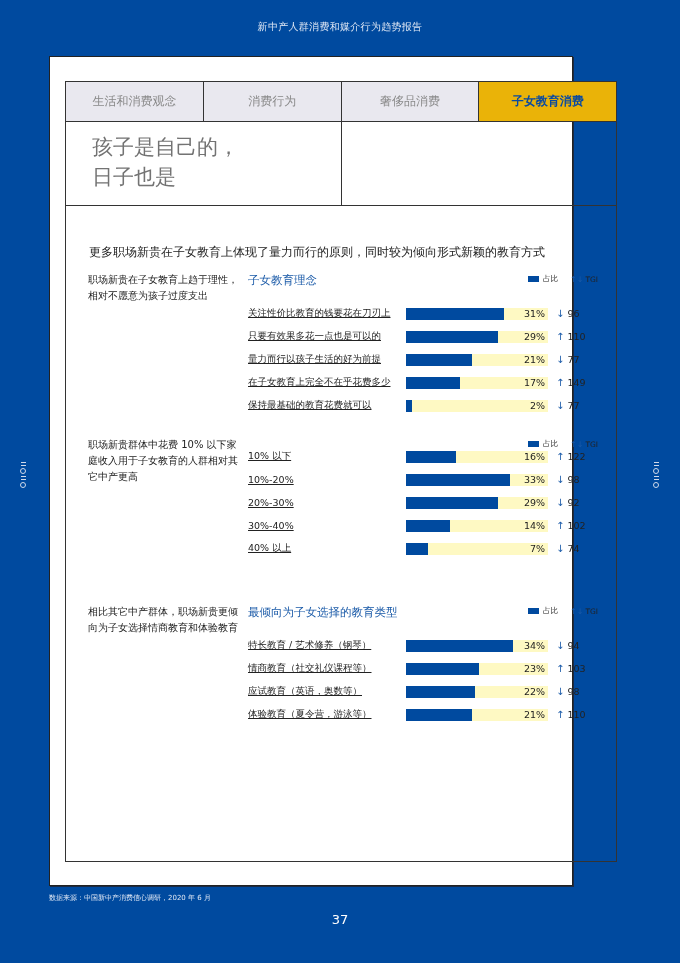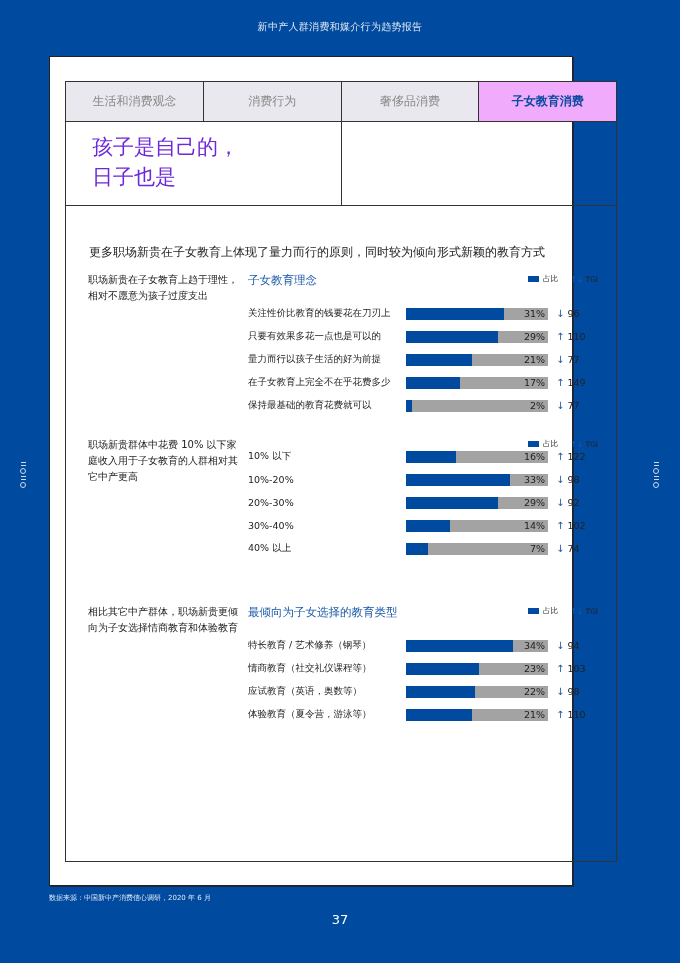--- a/index.html
+++ b/index.html
@@ -21,47 +21,47 @@
     .inner {
       position: absolute; left: 15px; top: 24px; width: 552px; height: 781px;
       border: 1px solid #333;
     }
     .tabs { display: flex; height: 40px; border-bottom: 1px solid #333; }
     .tab {
       flex: 1; display: flex; align-items: center; justify-content: center;
       background: #e9e8ef; color: #888; font-size: 12px; border-right: 1px solid #333;
     }
     .tab:last-child { border-right: none; }
-    .tab.active { background: #f0abfc; color: #0a4aa0; font-weight: bold; }
+    .tab.active { background: #eab308; color: #0a4aa0; font-weight: bold; }
     .hero { display: flex; height: 84px; border-bottom: 1px solid #333; }
     .hero-left {
       width: 276px; border-right: 1px solid #333; padding: 10px 0 0 26px;
-      font-size: 21px; line-height: 30px; color: #6d28d9;
+      font-size: 21px; line-height: 30px; color: #737373;
     }
     .hero-right { flex: 1; padding: 8px 0 0 36px; font-size: 10px; line-height: 15.5px; color: #222; }
     .headline {
       position: absolute; left: 23px; top: 162px; font-size: 12px; color: #222;
     }
     .section { position: absolute; left: 0; width: 552px; }
     .note {
       position: absolute; left: 22px; top: 0; width: 150px;
       font-size: 10px; line-height: 16px; color: #222;
     }
     .chart { position: absolute; left: 182px; top: 0; width: 350px; }
     .chart-title { font-size: 11.5px; color: #1a5aa8; height: 22px; line-height: 16px; }
     .legend {
       position: absolute; top: 2px; right: 0; display: flex; align-items: center;
       font-size: 7.5px; color: #222;
     }
     .legend-swatch { width: 11px; height: 6px; background: #004a9f; margin-right: 4px; }
     .legend-share { margin-right: 12px; }
     .legend-tgi-arrows { color: #1a5aa8; margin-right: 2px; font-size: 8px; }
     .row { position: relative; height: 23px; display: flex; align-items: center; }
-    .row-label { width: 158px; font-size: 9.5px; color: #222; white-space: nowrap; }
-    .track { position: relative; width: 142px; height: 12px; background: #a3a3a3; }
+    .row-label { width: 158px; font-size: 9.5px; color: #222; white-space: nowrap; text-decoration: underline; }
+    .track { position: relative; width: 142px; height: 12px; background: #fef9c3; }
     .bar { position: absolute; left: 0; top: 0; height: 12px; background: #004a9f; }
     .pct {
       position: absolute; right: 3px; top: 0; line-height: 12px; font-size: 9.5px; color: #222;
     }
     .tgi { margin-left: 8px; font-size: 9.5px; color: #222; display: flex; align-items: center; }
     .tgi .arrow { color: #1a5aa8; margin-right: 3px; font-size: 10px; }
     .source {
       position: absolute; left: 49px; top: 893px; font-size: 7px; color: #dfe8f5;
     }
     .page-num {

